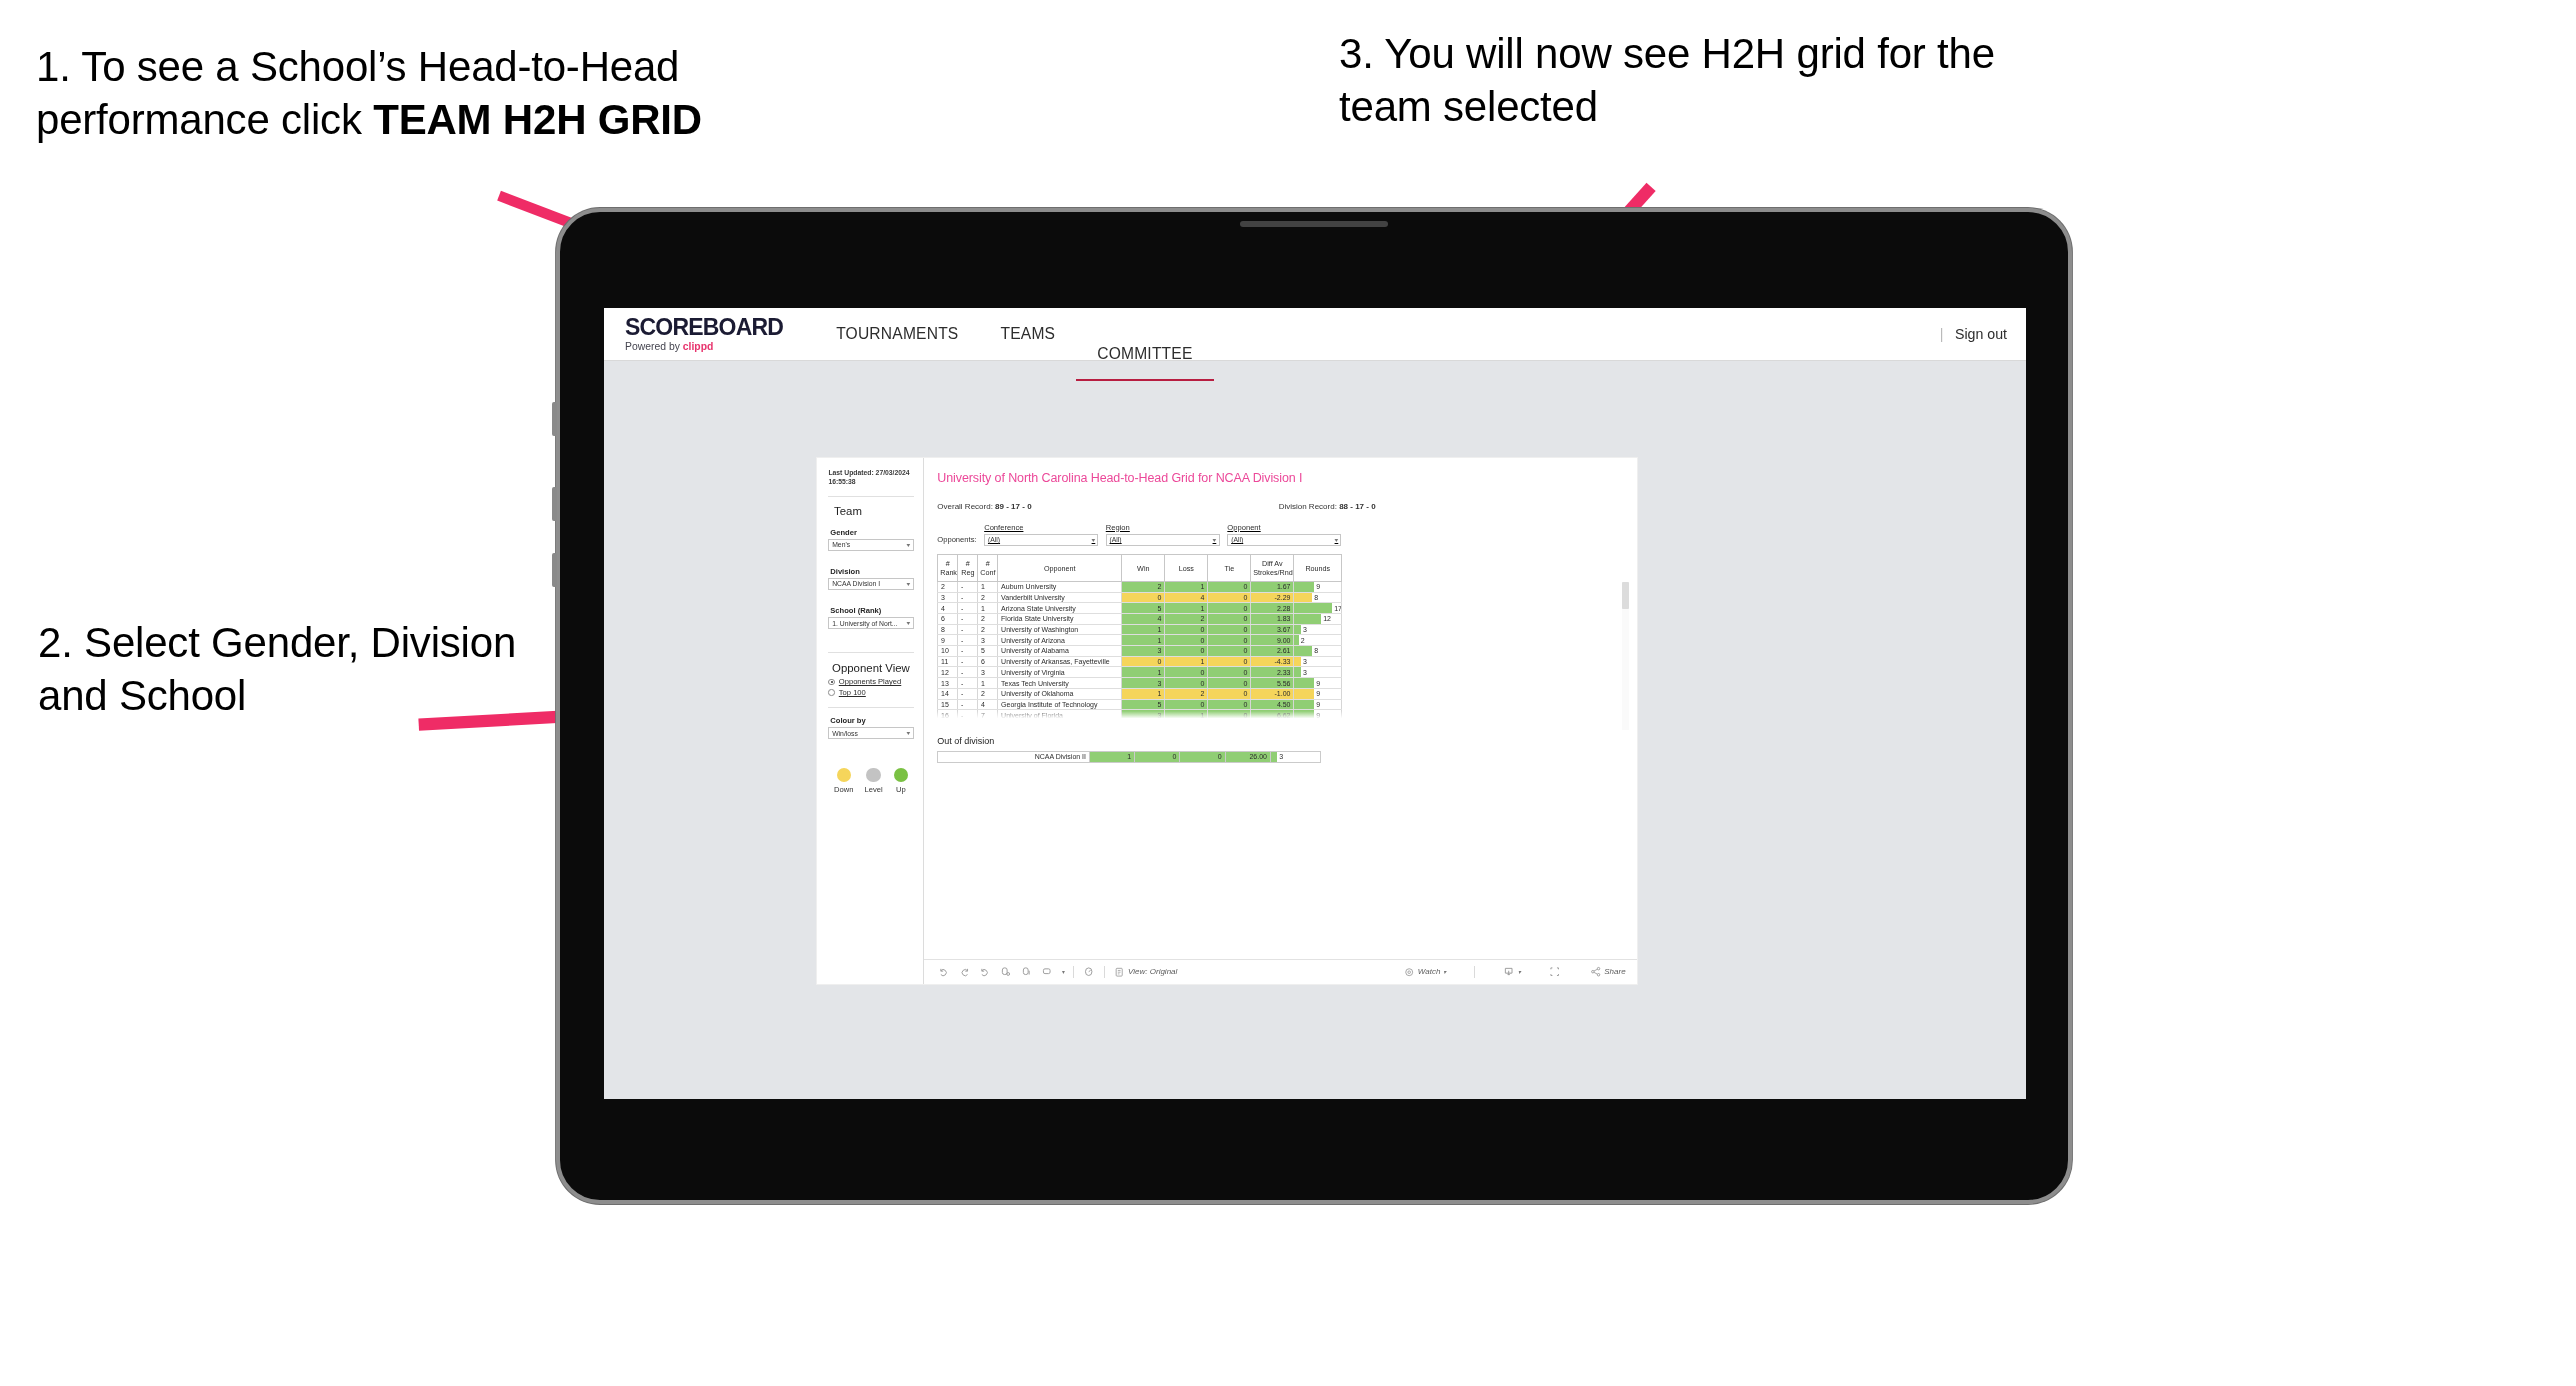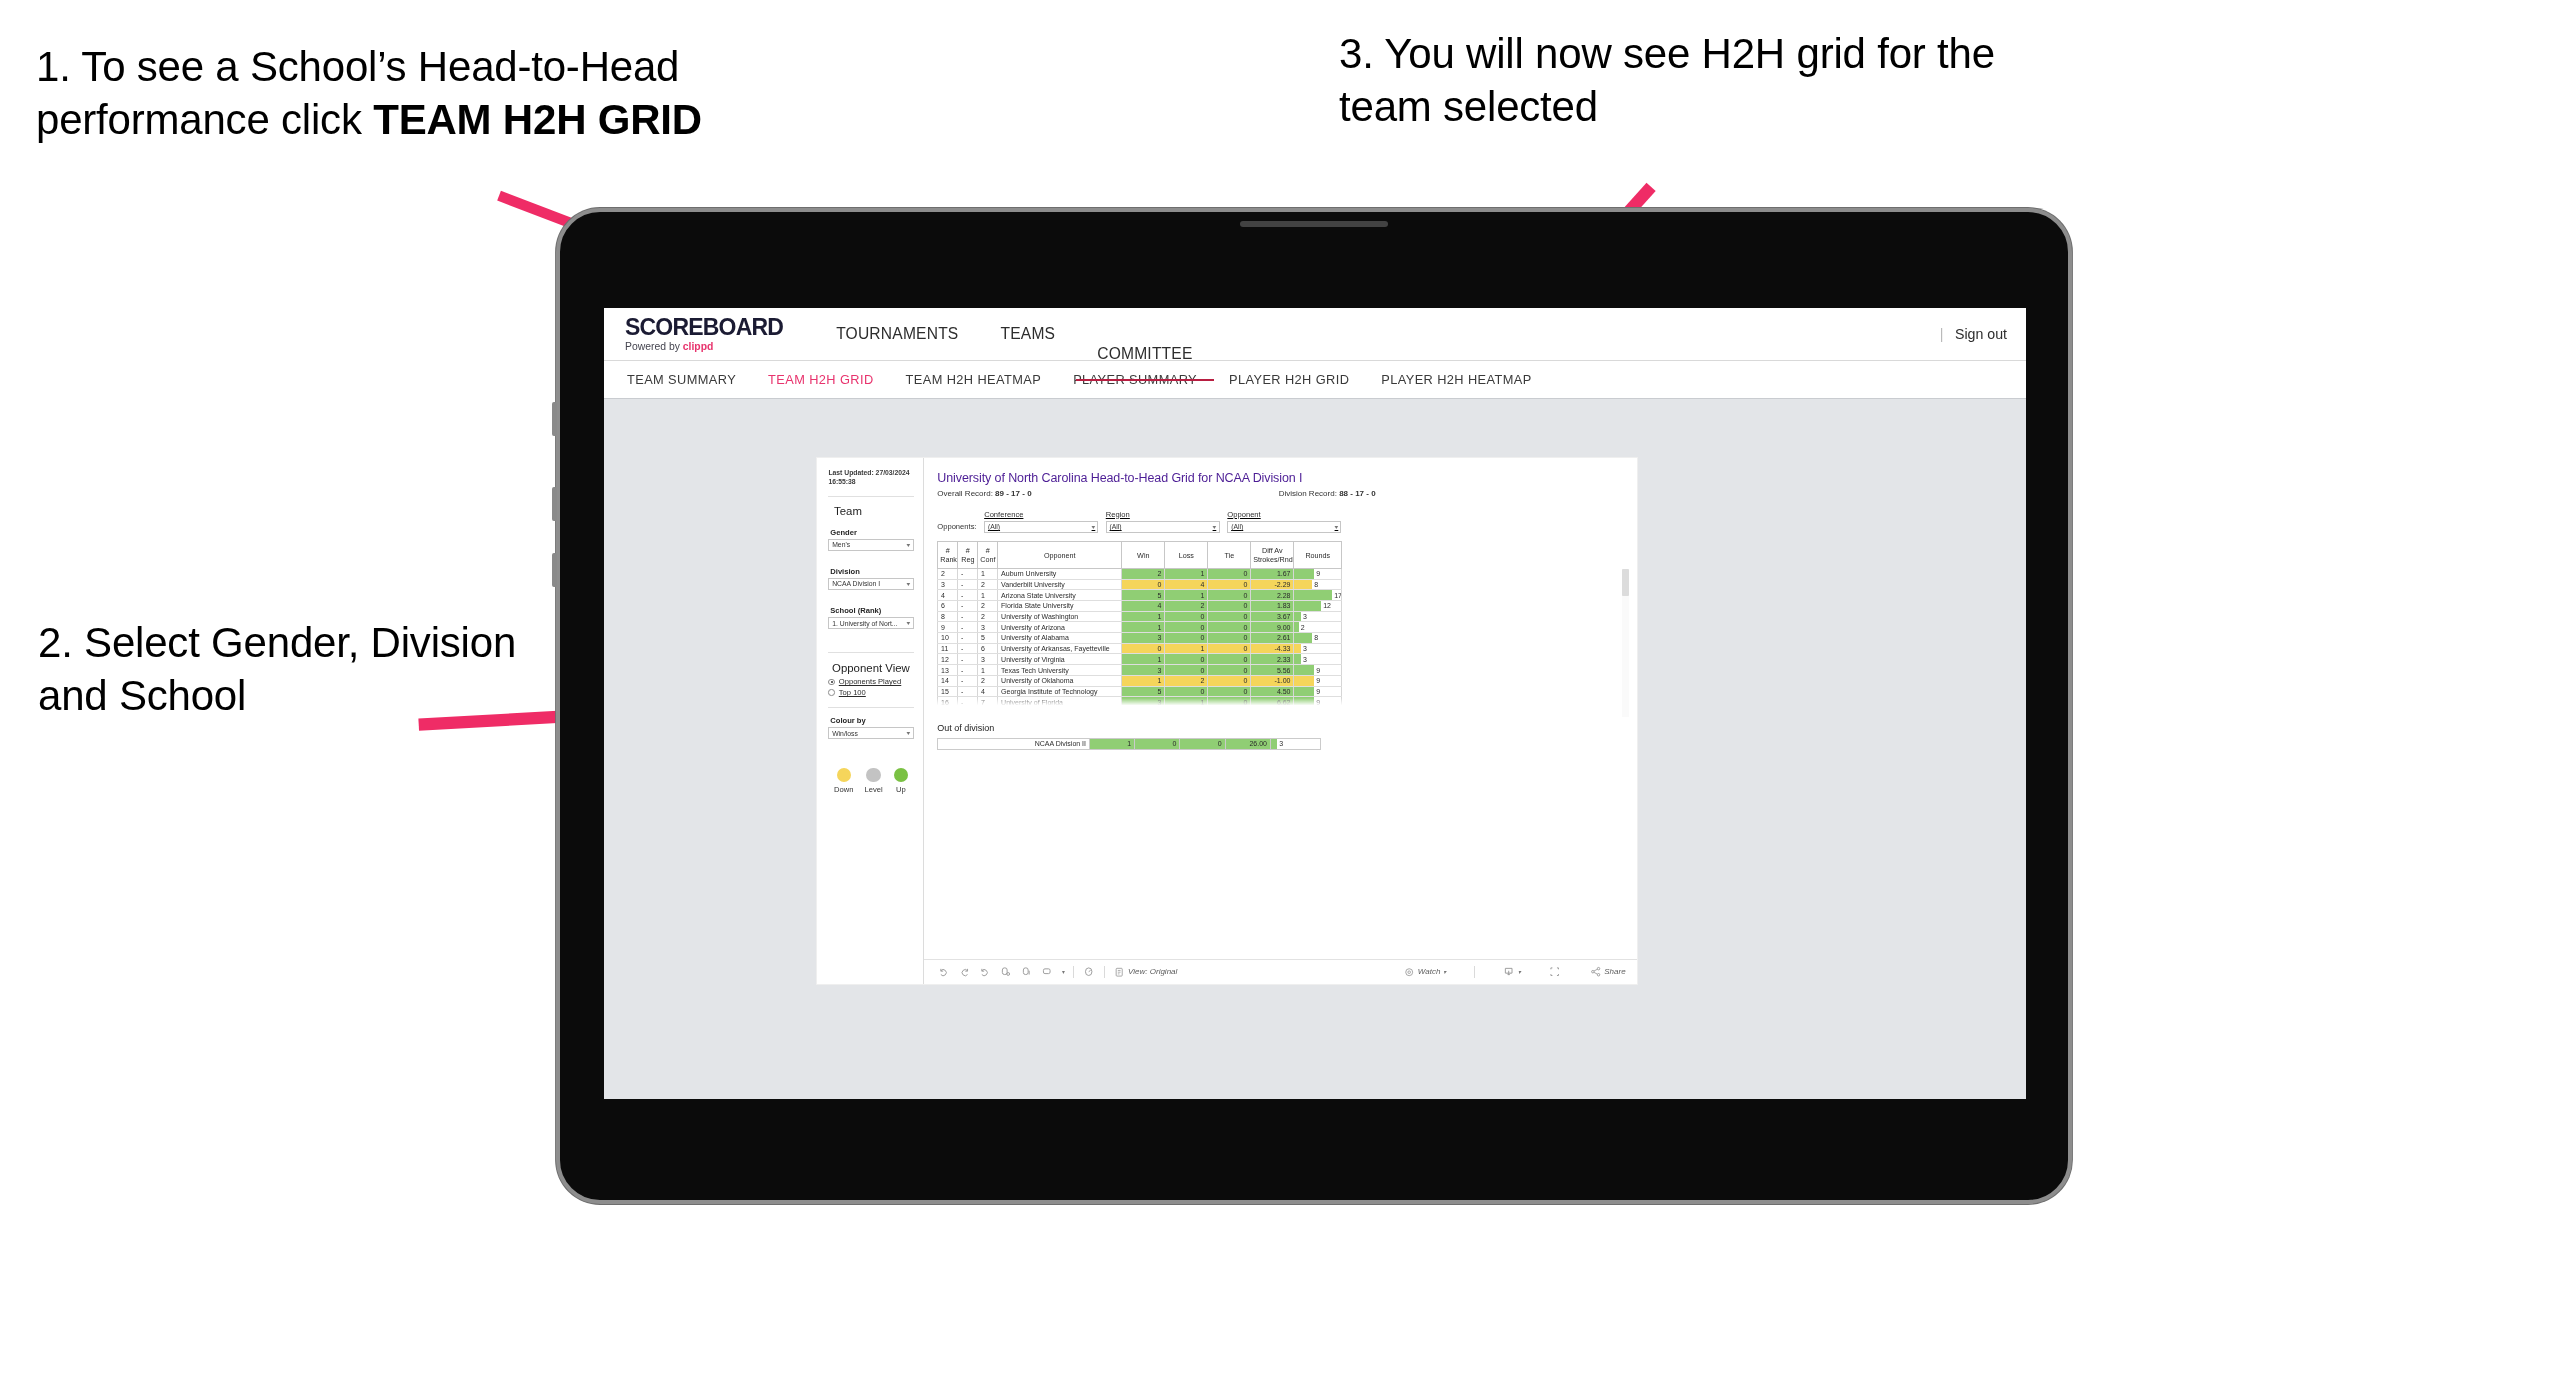--- a/index.html
+++ b/index.html
@@ -243,22 +243,22 @@
 
   
   #main {
     flex: 1;
     padding: 13.3px 17px 0 13.3px;
     position: relative;
     background: #fff;
   }
   #viz-title {
     font-size: 12.5px;
-    color: #4c1d95;
-    margin-bottom: 4px;
+    color: #ec4899;
+    margin-bottom: 17px;
     letter-spacing: -0.1px;
   }
   #records { display: flex; font-size: 8px; color: #333; margin-bottom: 11.4px; }
   #records .rec { width: 50%; }
   #records b { font-weight: bold; }
   #filters {
     display: flex;
     align-items: flex-end;
     gap: 7.6px;
     margin-bottom: 8.5px;
@@ -425,28 +425,20 @@
       </div>
       <div class="topnav-item">TOURNAMENTS</div>
       <div class="topnav-item">TEAMS</div>
       <div class="topnav-item active">COMMITTEE</div>
       <div id="topnav-right">
         <span class="sep">|</span>
         <span>Sign out</span>
       </div>
     </div>
 
-    <div id="subnav">
-      <div class="subnav-item">TEAM SUMMARY</div>
-      <div class="subnav-item active">TEAM H2H GRID</div>
-      <div class="subnav-item">TEAM H2H HEATMAP</div>
-      <div class="subnav-item">PLAYER SUMMARY</div>
-      <div class="subnav-item">PLAYER H2H GRID</div>
-      <div class="subnav-item">PLAYER H2H HEATMAP</div>
-    </div>
 
     <div id="vizarea">
       <div id="viz">
 
         <div id="side">
           <div class="updated">
             <b>Last Updated:</b>
             <b>27/03/2024</b><br>
             <b>16:55:38</b>
           </div>

